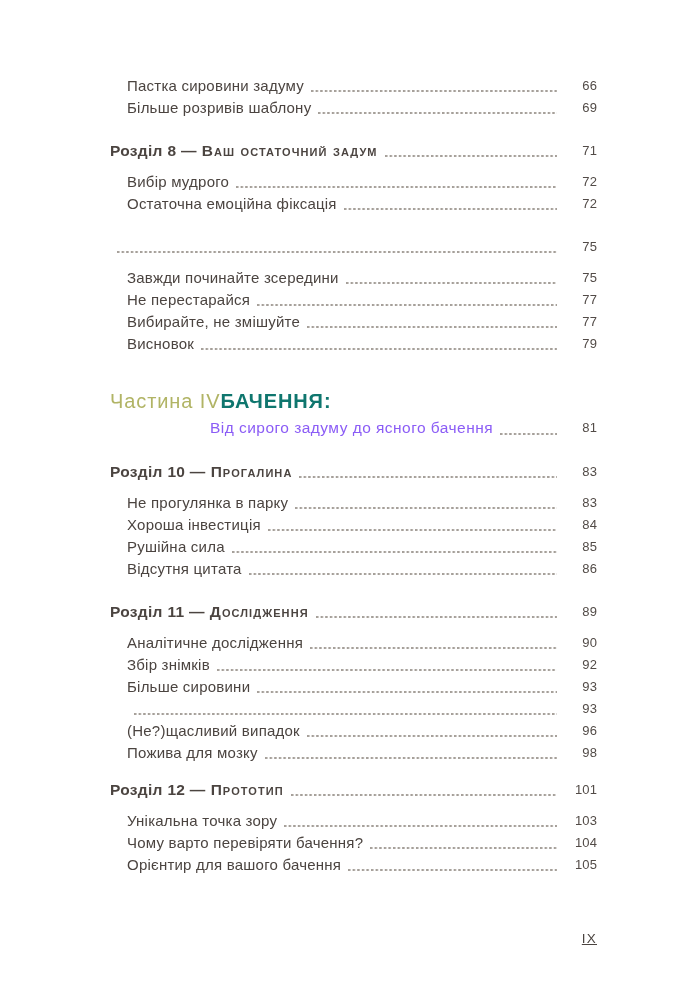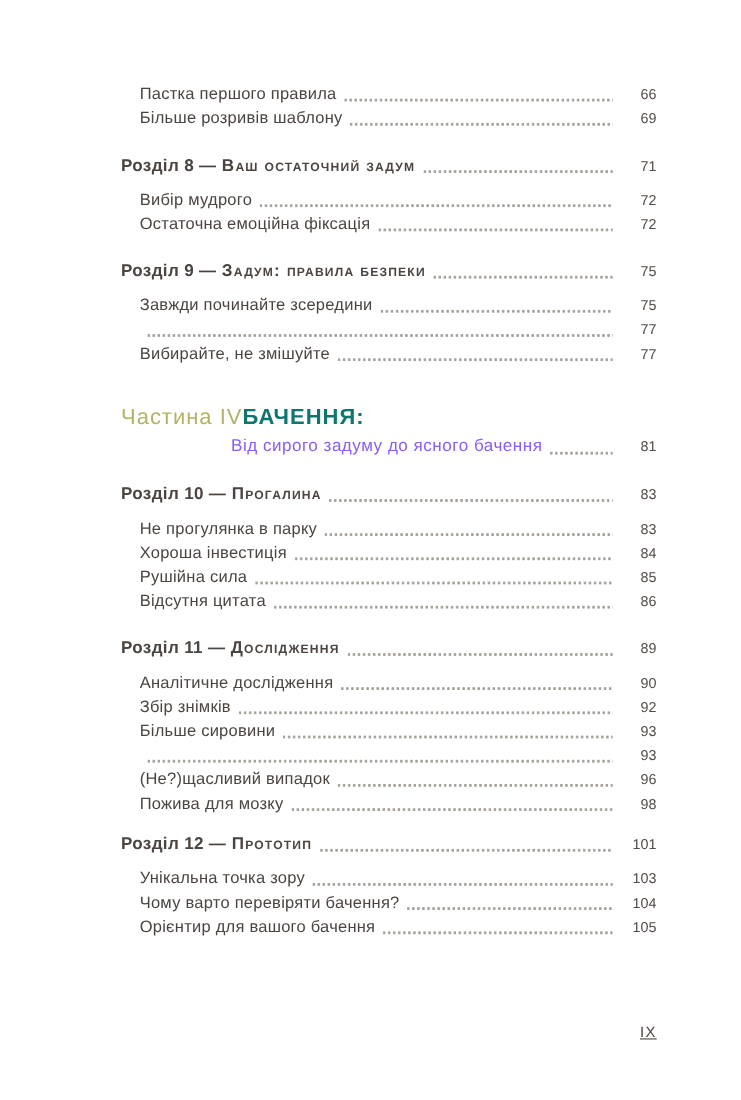--- a/index.html
+++ b/index.html
@@ -41,21 +41,21 @@
     font-size:13.5px;letter-spacing:.09em;color:#4b4440;text-decoration:underline;
   }
 </style>
 </head>
 <body>
 
 <div class="page">
   <main class="toc">
 
     <div class="row item-row">
-      <span class="entry-title">Пастка першого правила</span>
+      <span class="entry-title">Пастка сировини задуму</span>
       <span class="leader"></span>
       <span class="num">66</span>
     </div>
     <div class="row item-row">
       <span class="entry-title">Більше розривів шаблону</span>
       <span class="leader"></span>
       <span class="num">69</span>
     </div>
 
     <div class="row chapter-row">
@@ -68,37 +68,42 @@
       <span class="leader"></span>
       <span class="num">72</span>
     </div>
     <div class="row item-row">
       <span class="entry-title">Остаточна емоційна фіксація</span>
       <span class="leader"></span>
       <span class="num">72</span>
     </div>
 
     <div class="row chapter-row">
-      <span class="entry-title"><span class="ch-label">Розділ 9 —</span><span class="ch-title">Задум: правила безпеки</span></span>
       <span class="leader"></span>
       <span class="num">75</span>
     </div>
     <div class="row item-row">
       <span class="entry-title">Завжди починайте зсередини</span>
       <span class="leader"></span>
       <span class="num">75</span>
     </div>
     <div class="row item-row">
+      <span class="entry-title">Не перестарайся</span>
       <span class="leader"></span>
       <span class="num">77</span>
     </div>
     <div class="row item-row">
       <span class="entry-title">Вибирайте, не змішуйте</span>
       <span class="leader"></span>
       <span class="num">77</span>
+    </div>
+    <div class="row item-row">
+      <span class="entry-title">Висновок</span>
+      <span class="leader"></span>
+      <span class="num">79</span>
     </div>
 
     <section class="part-block">
       <div class="part-head">
         <span class="part-label">Частина IV</span>
         <span class="part-title">БАЧЕННЯ:</span>
       </div>
       <div class="row part-sub">
         <span class="part-subtitle">Від сирого задуму до ясного бачення</span>
         <span class="leader"></span>

